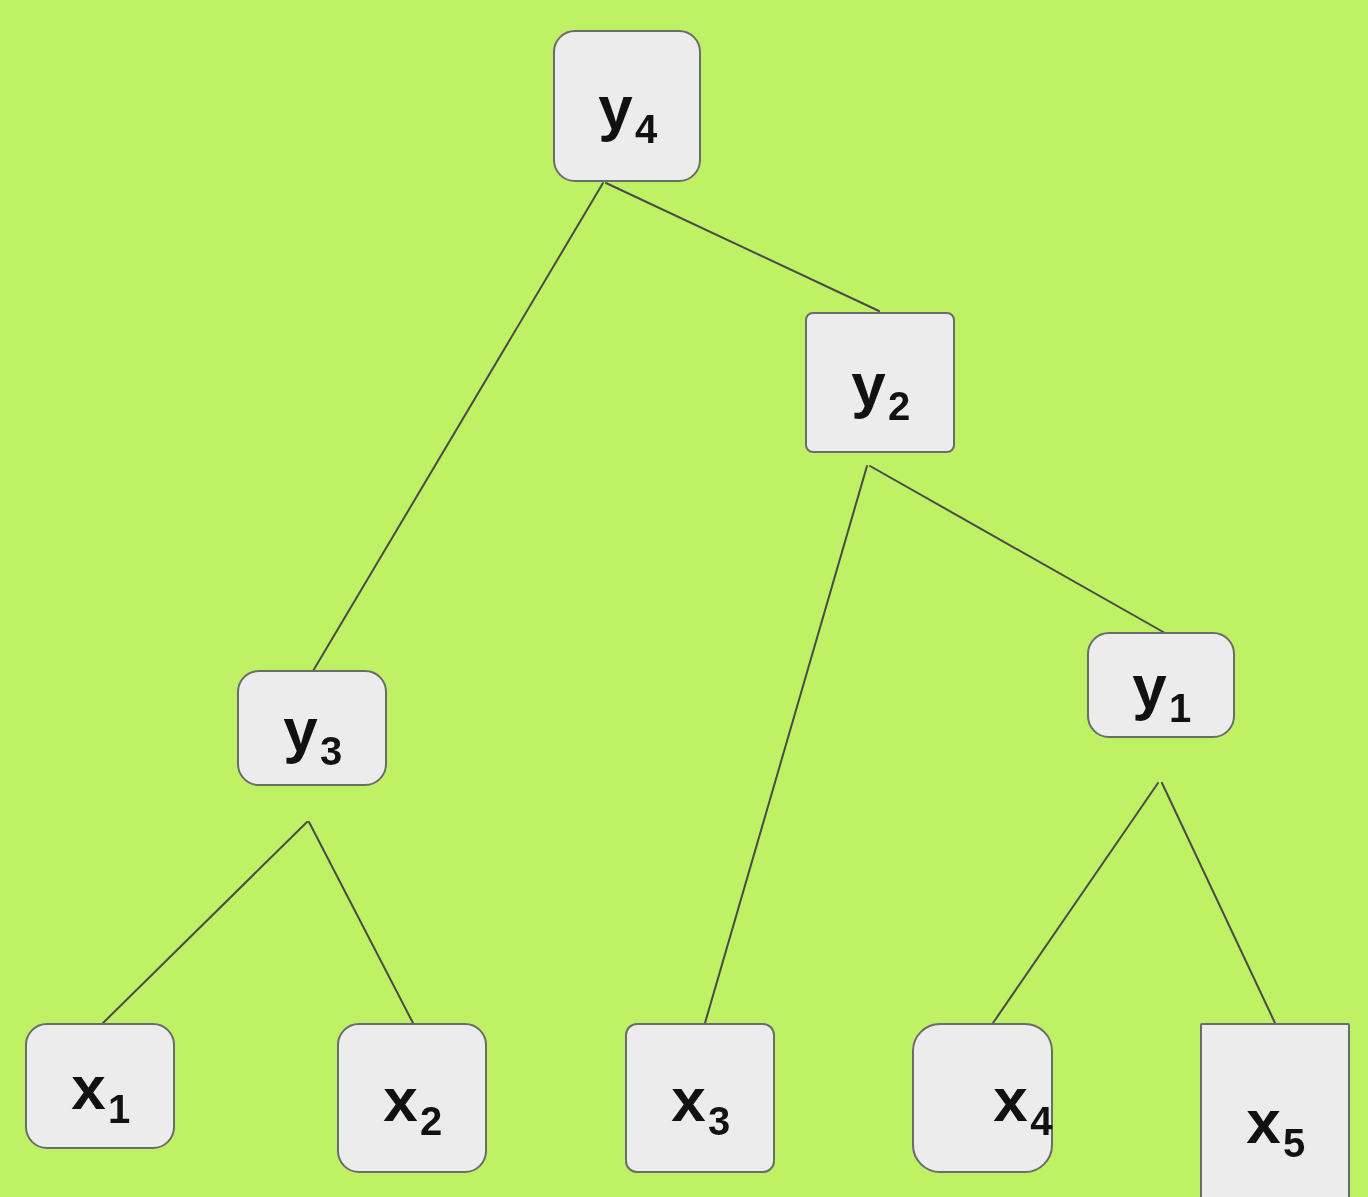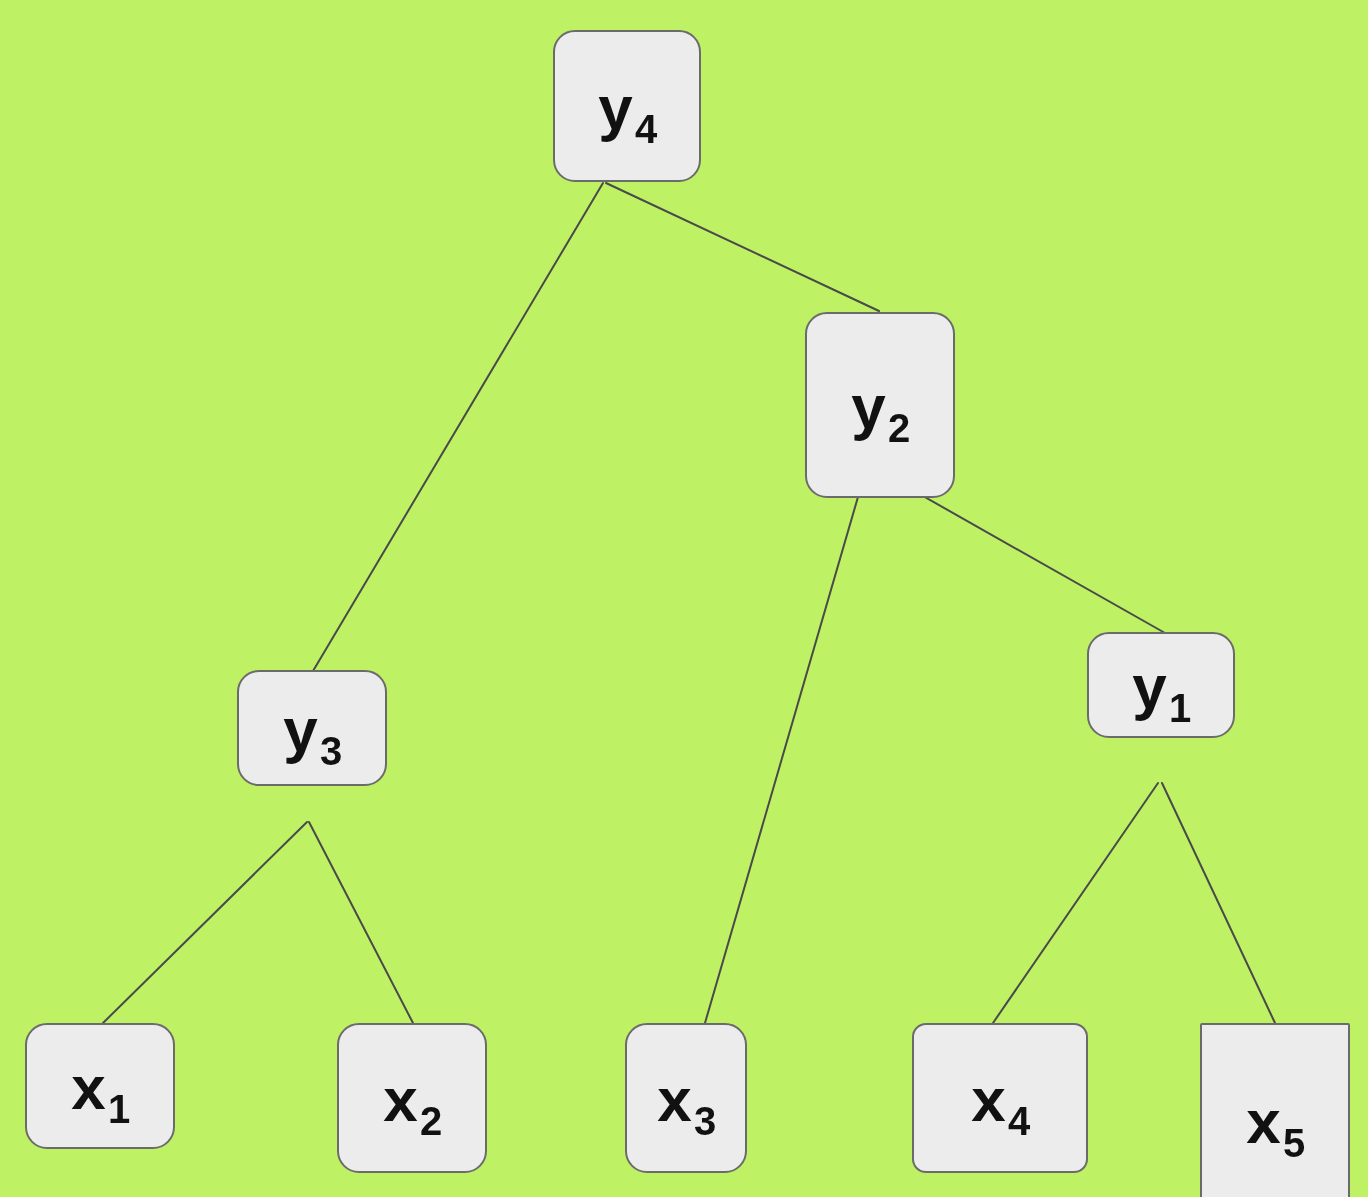--- a/index.html
+++ b/index.html
@@ -69,39 +69,39 @@
       <line x1="867" y1="466" x2="705" y2="1023" stroke="#4a4a4a" stroke-width="2" stroke-linecap="round"></line>
       <line x1="870" y1="466" x2="1165" y2="633" stroke="#4a4a4a" stroke-width="2" stroke-linecap="round"></line>
       <line x1="1158" y1="783" x2="993" y2="1023" stroke="#4a4a4a" stroke-width="2" stroke-linecap="round"></line>
       <line x1="1162" y1="783" x2="1275" y2="1023" stroke="#4a4a4a" stroke-width="2" stroke-linecap="round"></line>
     </svg>
 
   <div id="node-layer">
       <div class="tree-node" style="left: 553px; top: 30px; width: 148px; height: 152px; background: rgb(236, 236, 236); border-color: rgb(107, 107, 107); border-width: 2.6px; border-radius: 22px;">
         <span class="node-label"><span>y</span><span class="sub">4</span></span>
       </div>
-      <div class="tree-node" style="left: 805px; top: 312px; width: 150px; height: 186px; background: rgb(236, 236, 236); border-color: rgb(107, 107, 107); border-width: 2.6px; border-radius: 22px;">
+      <div class="tree-node" style="left: 805px; top: 312px; width: 150px; height: 141px; background: rgb(236, 236, 236); border-color: rgb(107, 107, 107); border-width: 2.6px; border-radius: 8px;">
         <span class="node-label"><span>y</span><span class="sub">2</span></span>
       </div>
       <div class="tree-node" style="left: 237px; top: 670px; width: 150px; height: 116px; background: rgb(236, 236, 236); border-color: rgb(107, 107, 107); border-width: 2.6px; border-radius: 22px;">
         <span class="node-label"><span>y</span><span class="sub">3</span></span>
       </div>
       <div class="tree-node" style="left: 1087px; top: 632px; width: 148px; height: 106px; background: rgb(236, 236, 236); border-color: rgb(107, 107, 107); border-width: 2.6px; border-radius: 22px;">
         <span class="node-label"><span>y</span><span class="sub">1</span></span>
       </div>
       <div class="tree-node" style="left: 25px; top: 1023px; width: 150px; height: 126px; background: rgb(236, 236, 236); border-color: rgb(107, 107, 107); border-width: 2.6px; border-radius: 22px;">
         <span class="node-label"><span>x</span><span class="sub">1</span></span>
       </div>
       <div class="tree-node" style="left: 337px; top: 1023px; width: 150px; height: 150px; background: rgb(236, 236, 236); border-color: rgb(107, 107, 107); border-width: 2.6px; border-radius: 22px;">
         <span class="node-label"><span>x</span><span class="sub">2</span></span>
       </div>
-      <div class="tree-node" style="left: 625px; top: 1023px; width: 122px; height: 150px; background: rgb(236, 236, 236); border-color: rgb(107, 107, 107); border-width: 2.6px; border-radius: 22px;">
+      <div class="tree-node" style="left: 625px; top: 1023px; width: 150px; height: 150px; background: rgb(236, 236, 236); border-color: rgb(107, 107, 107); border-width: 2.6px; border-radius: 12px;">
         <span class="node-label"><span>x</span><span class="sub">3</span></span>
       </div>
-      <div class="tree-node" style="left: 912px; top: 1023px; width: 176px; height: 150px; background: rgb(236, 236, 236); border-color: rgb(107, 107, 107); border-width: 2.6px; border-radius: 14px;">
+      <div class="tree-node" style="left: 912px; top: 1023px; width: 141px; height: 150px; background: rgb(236, 236, 236); border-color: rgb(107, 107, 107); border-width: 2.6px; border-radius: 28px; justify-content: flex-end;">
         <span class="node-label"><span>x</span><span class="sub">4</span></span>
       </div>
       <div class="tree-node" style="left: 1200px; top: 1023px; width: 150px; height: 193px; background: rgb(236, 236, 236); border-color: rgb(107, 107, 107); border-width: 2.6px; border-radius: 2px;">
         <span class="node-label"><span>x</span><span class="sub">5</span></span>
       </div>
     </div>
 
 </div>
 
 </body></html>

